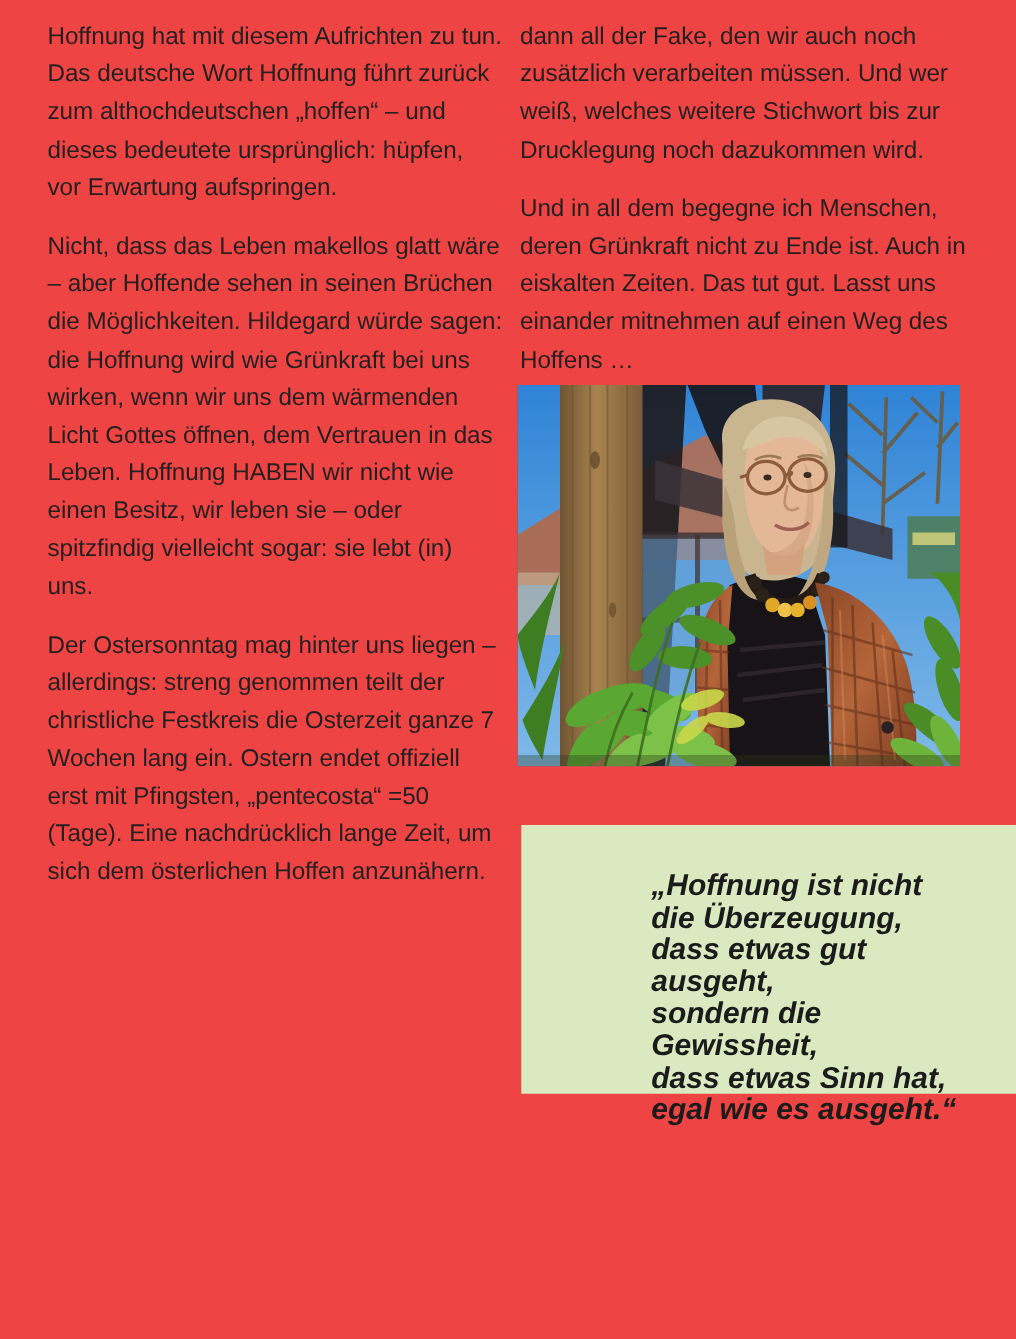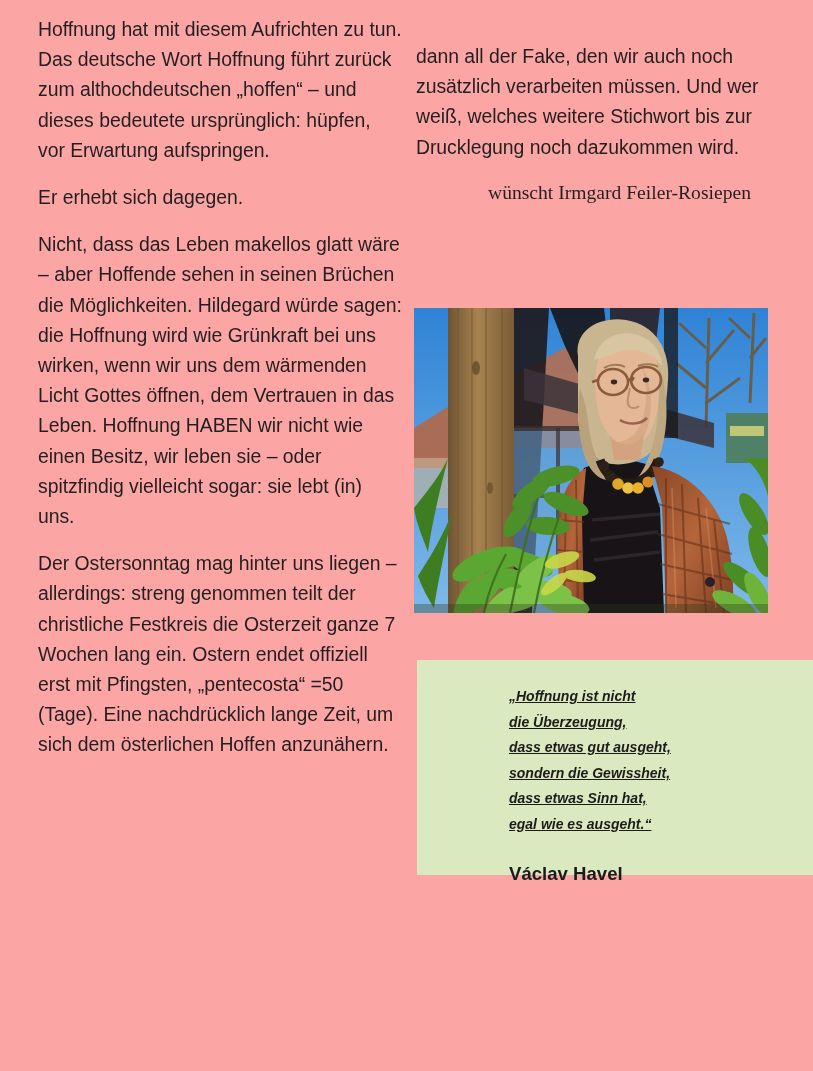--- a/index.html
+++ b/index.html
@@ -11,36 +11,35 @@
     width: 813px;
     height: 1071px;
     overflow: hidden;
     font-family: "Liberation Sans", sans-serif;
     color: #231f20;
   }
   .page {
     position: relative;
     width: 813px;
     height: 1071px;
-    background: #fca5a5;
+    background: #ef4444;
   }
 
   
   .col {
     position: absolute;
     top: 14px;
   }
   .col-left {
     left: 38px;
     width: 364px;
   }
   .col-right {
     left: 416px;
     width: 370px;
-    margin-top: 27px;
   }
 
   .para {
     font-size: 19.4px;
     line-height: 30.2px;
     letter-spacing: -0.05px;
     margin: 0 0 17px 0;
     color: #231f20;
     word-spacing: 0.1px;
   }
@@ -77,53 +76,52 @@
     background: #dbe9c0;
     box-sizing: border-box;
   }
   .quote-inner {
     position: absolute;
     left: 92px;
     top: 24px;
     right: 10px;
   }
   .quote-text {
-    font-size: 14px;
+    font-size: 24px;
     line-height: 25.6px;
     font-weight: bold;
     font-style: italic;
     color: #1b1b1b;
-    margin: 0;
+    margin: 12px;
     white-space: pre-line;
-    text-decoration: underline;
   }
   .quote-author {
     font-size: 18.6px;
     line-height: 24px;
     font-weight: bold;
     font-style: normal;
     color: #1b1b1b;
     margin: 24px 0 0 0;
   }
 </style>
 </head>
 <body>
 
 <div class="page">
 
   <div class="col col-left">
     <p class="para">Hoffnung hat mit diesem Aufrichten zu tun. Das deutsche Wort Hoffnung führt zurück zum althochdeutschen „hoffen“ – und dieses bedeutete ursprünglich: hüpfen, vor Erwartung aufspringen.</p>
-    <p class="para">Er erhebt sich dagegen.</p>
     <p class="para">Nicht, dass das Leben makellos glatt wäre – aber Hoffende sehen in seinen Brüchen die Möglichkeiten. Hildegard würde sagen: die Hoffnung wird wie Grünkraft bei uns wirken, wenn wir uns dem wärmenden Licht Gottes öffnen, dem Vertrauen in das Leben. Hoffnung HABEN wir nicht wie einen Besitz, wir leben sie – oder spitzfindig vielleicht sogar: sie lebt (in) uns.</p>
     <p class="para">Der Ostersonntag mag hinter uns liegen – allerdings: streng genommen teilt der christliche Festkreis die Osterzeit ganze 7 Wochen lang ein. Ostern endet offiziell erst mit Pfingsten, „pentecosta“ =50 (Tage). Eine nachdrücklich lange Zeit, um sich dem österlichen Hoffen anzunähern.</p>
 
   </div>
 
   <div class="col col-right">
     <p class="para">dann all der Fake, den wir auch noch zusätzlich verarbeiten müssen. Und wer weiß, welches weitere Stichwort bis zur Drucklegung noch dazukommen wird.</p>
+    <p class="para">Und in all dem begegne ich Menschen, deren Grünkraft nicht zu Ende ist. Auch in eiskalten Zeiten. Das tut gut. Lasst uns einander mitnehmen auf einen Weg des Hoffens …</p>
     <p class="signature">wünscht Irmgard Feiler-Rosiepen</p>
   </div>
 
   <div class="photo-wrap">
     <svg width="354" height="305" viewBox="0 0 354 305" xmlns="http://www.w3.org/2000/svg">
       <defs>
         <linearGradient id="skyg" x1="0" y1="0" x2="0" y2="1">
           <stop offset="0%" stop-color="#2f83d6"></stop>
           <stop offset="100%" stop-color="#7fb9e8"></stop>
         </linearGradient>
@@ -329,17 +327,16 @@
   </div>
 
   <div class="quote-box">
     <div class="quote-inner">
       <p class="quote-text">„Hoffnung ist nicht
 die Überzeugung,
 dass etwas gut ausgeht,
 sondern die Gewissheit,
 dass etwas Sinn hat,
 egal wie es ausgeht.“</p>
-      <p class="quote-author">Václav Havel</p>
     </div>
   </div>
 
 </div>
 
 </body></html>

